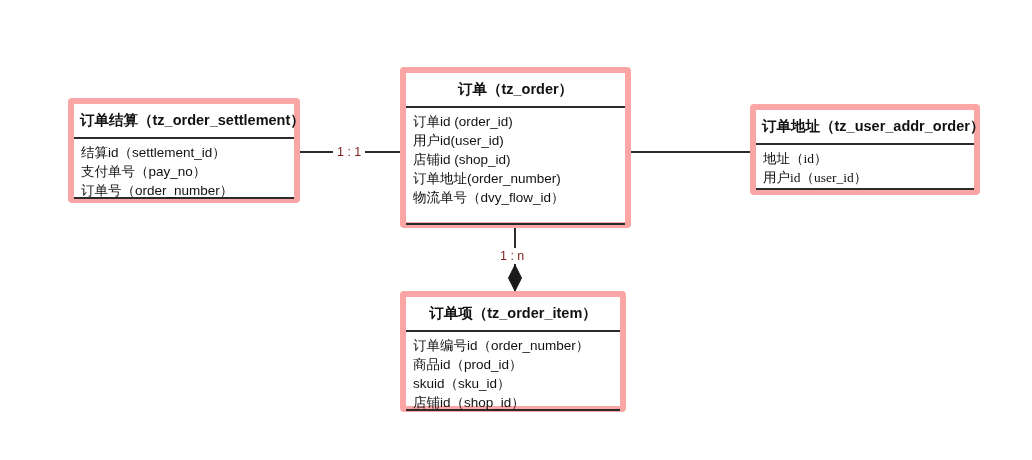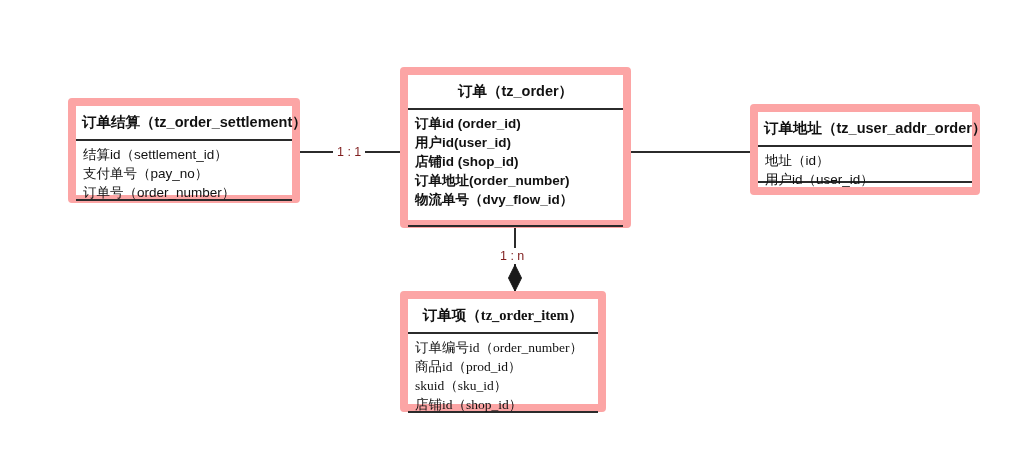--- a/index.html
+++ b/index.html
@@ -18,21 +18,21 @@
     height: 460px;
     background: #ffffff;
     overflow: hidden;
   }
 
   
   .entity {
     position: absolute;
     box-sizing: border-box;
     background: #ffffff;
-    border: 8px solid #fca5a5;
+    border: 6px solid #fca5a5;
     border-radius: 4px;
     z-index: 3;
   }
   .entity-title {
     box-sizing: border-box;
     text-align: center;
     font-weight: bold;
     font-size: 14.5px;
     line-height: 1.0;
     padding: 9px 6px 9px 6px;
@@ -103,40 +103,40 @@
     <div class="entity-attrs" style="height:60px;">
       <div class="attr">结算id（settlement_id）</div>
       <div class="attr">支付单号（pay_no）</div>
       <div class="attr">订单号（order_number）</div>
     </div>
     <div class="entity-foot"></div>
   </div>
 
   <div class="entity" style="left:400px; top:67px; width:231px; height:161px;">
     <div class="entity-title">订单（tz_order）</div>
-    <div class="entity-attrs" style="height:117px;font-weight:bold;">
+    <div class="entity-attrs" style="height:117px;">
       <div class="attr">订单id (order_id)</div>
       <div class="attr">用户id(user_id)</div>
       <div class="attr">店铺id (shop_id)</div>
       <div class="attr">订单地址(order_number)</div>
       <div class="attr">物流单号（dvy_flow_id）</div>
     </div>
     <div class="entity-foot"></div>
   </div>
 
   <div class="entity" style="left:750px; top:104px; width:230px; height:91px;">
     <div class="entity-title">订单地址（tz_user_addr_order）</div>
-    <div class="entity-attrs" style="height:36px;">
+    <div class="entity-attrs" style="height:45px;font-family:Liberation Serif, serif;">
       <div class="attr">地址（id）</div>
       <div class="attr">用户id（user_id）</div>
     </div>
     <div class="entity-foot"></div>
   </div>
 
-  <div class="entity" style="left:400px; top:291px; width:206px; height:121px;font-family:Liberation Serif, serif;">
+  <div class="entity" style="left:400px; top:291px; width:226px; height:121px;">
     <div class="entity-title">订单项（tz_order_item）</div>
     <div class="entity-attrs" style="height:79px;">
       <div class="attr">订单编号id（order_number）</div>
       <div class="attr">商品id（prod_id）</div>
       <div class="attr">skuid（sku_id）</div>
       <div class="attr">店铺id（shop_id）</div>
     </div>
     <div class="entity-foot"></div>
   </div>
 

